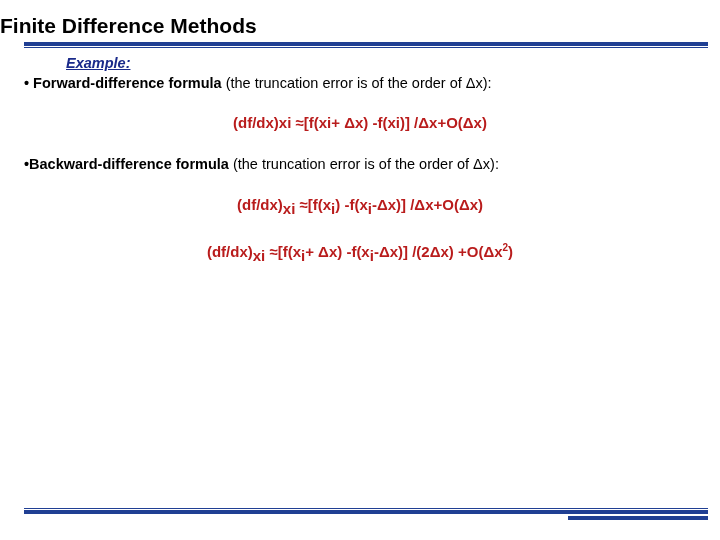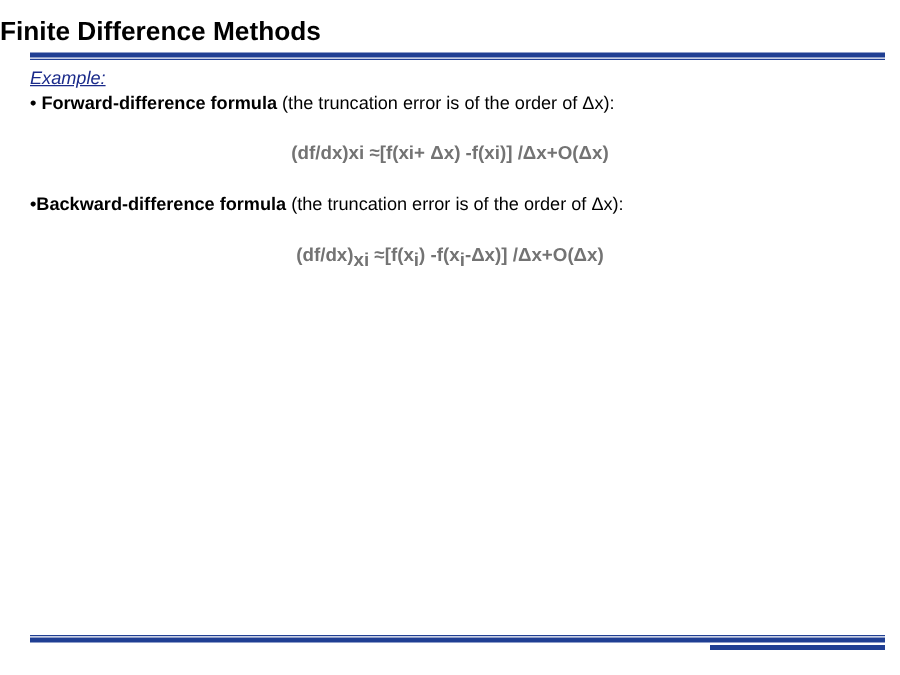--- a/index.html
+++ b/index.html
@@ -30,30 +30,31 @@
     background: #203f93;
   }
   .content {
     padding: 6px 24px 0 24px;
     color: #000;
     font-size: 14.5px;
     line-height: 1.35;
   }
   .example {
     color: #1a2a8a;
-    font-weight: normal;
+    font-weight: bold;
     text-decoration: underline;
     font-style: italic;
+    margin-left: 42px;
   }
   .para {
   }
   .bold { font-weight: bold; }
   .formula {
     text-align: center;
-    color: #737373;
+    color: #b91c1c;
     font-weight: bold;
     margin: 20px 0 22px 0;
     font-size: 15px;
   }
   .formula .sub { font-size: 15px; vertical-align: sub; }
   .sup { font-size: 10px; vertical-align: super; }
   .rule-bottom-wrap {
     position: absolute;
     left: 24px;
     right: 12px;
@@ -93,20 +94,23 @@
   </div>
   <div class="formula">(df/dx)xi ≈[f(xi+ Δx) -f(xi)] /Δx+O(Δx)</div>
 
   <div class="para">
     <span class="bold">•Backward-difference formula</span><span> (the truncation error is of the order of Δx):</span>
   </div>
   <div class="formula">
     <span>(df/dx)</span><span class="sub">xi</span><span> ≈[f(x</span><span class="sub">i</span><span>) -f(x</span><span class="sub">i</span><span>-Δx)] /Δx+O(Δx)</span>
   </div>
 
+  <div class="formula">
+    <span>(df/dx)</span><span class="sub">xi</span><span> ≈[f(x</span><span class="sub">i</span><span>+ Δx) -f(x</span><span class="sub">i</span><span>-Δx)] /(2Δx) +O(Δx</span><span class="sup">2</span><span>)</span>
+  </div>
 
 </div>
 
 <div class="rule-bottom-wrap">
   <div class="rule-bottom-thin"></div>
   <div class="rule-bottom"></div>
 </div>
 <div class="rule-stub"></div>
 
 </body></html>

